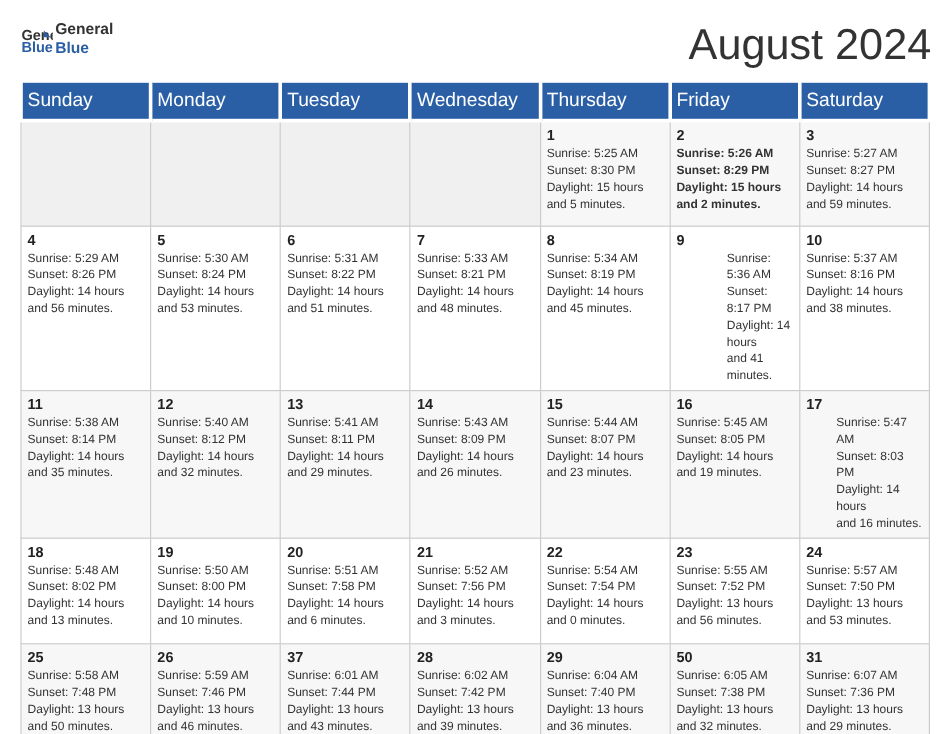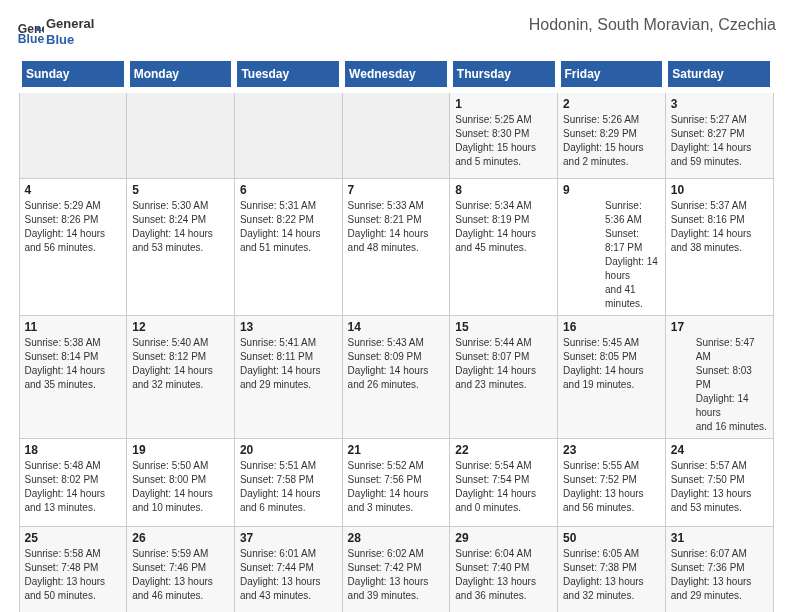--- a/index.html
+++ b/index.html
@@ -52,23 +52,23 @@
       border-collapse: collapse;
       font-size: 10.5px;
     }
     .calendar thead tr {
       background-color: #2a5fa5;
       color: #fff;
     }
     .calendar thead th {
       padding: 6px 4px;
       text-align: left;
-      font-weight: bold;
-      font-size: 12px;
-      border: 6px solid #ffffff;
+      font-weight: normal;
+      font-size: 16px;
+      border: 3px solid #ffffff;
     }
     .calendar tbody td {
       vertical-align: top;
       padding: 4px 5px;
       border: 1px solid #ccc;
       width: calc(100% / 7);
       height: 88px;
       background: #fff;
     }
     .calendar tbody tr:nth-child(odd) td {
@@ -102,21 +102,21 @@
       <text x="2" y="16" font-size="13" font-weight="bold" fill="#333">General</text>
       <text x="2" y="27" font-size="13" font-weight="bold" fill="#2a5fa5">Blue</text>
       <polygon points="22,8 28,14 22,14" fill="#2a5fa5"></polygon>
     </svg>
     <div class="logo-text">
       <span>General</span>
       <span style="color:#2a5fa5;">Blue</span>
     </div>
   </div>
   <div class="title-block">
-    <h2>Hodonin, South Moravian, Czechia</h2>
+    <h1>August 2024</h1>
   </div>
 </div>
 
 <table class="calendar">
   <thead>
     <tr>
     <th>Sunday</th>
         <th>Monday</th>
         <th>Tuesday</th>
         <th>Wednesday</th>
@@ -133,21 +133,21 @@
         <td class="empty-cell"></td>
         <td>
           <span class="day-number">1</span>
           <div class="day-info" style="white-space: pre-line;">Sunrise: 5:25 AM
 Sunset: 8:30 PM
 Daylight: 15 hours
 and 5 minutes.</div>
         </td>
         <td>
           <span class="day-number">2</span>
-          <div class="day-info" style="white-space: pre-line;">Sunrise: 5:26 AM
+          <div class="day-info" style="white-space: pre-line; font-weight: bold;">Sunrise: 5:26 AM
 Sunset: 8:29 PM
 Daylight: 15 hours
 and 2 minutes.</div>
         </td>
         <td>
           <span class="day-number">3</span>
           <div class="day-info" style="white-space: pre-line;">Sunrise: 5:27 AM
 Sunset: 8:27 PM
 Daylight: 14 hours
 and 59 minutes.</div>

